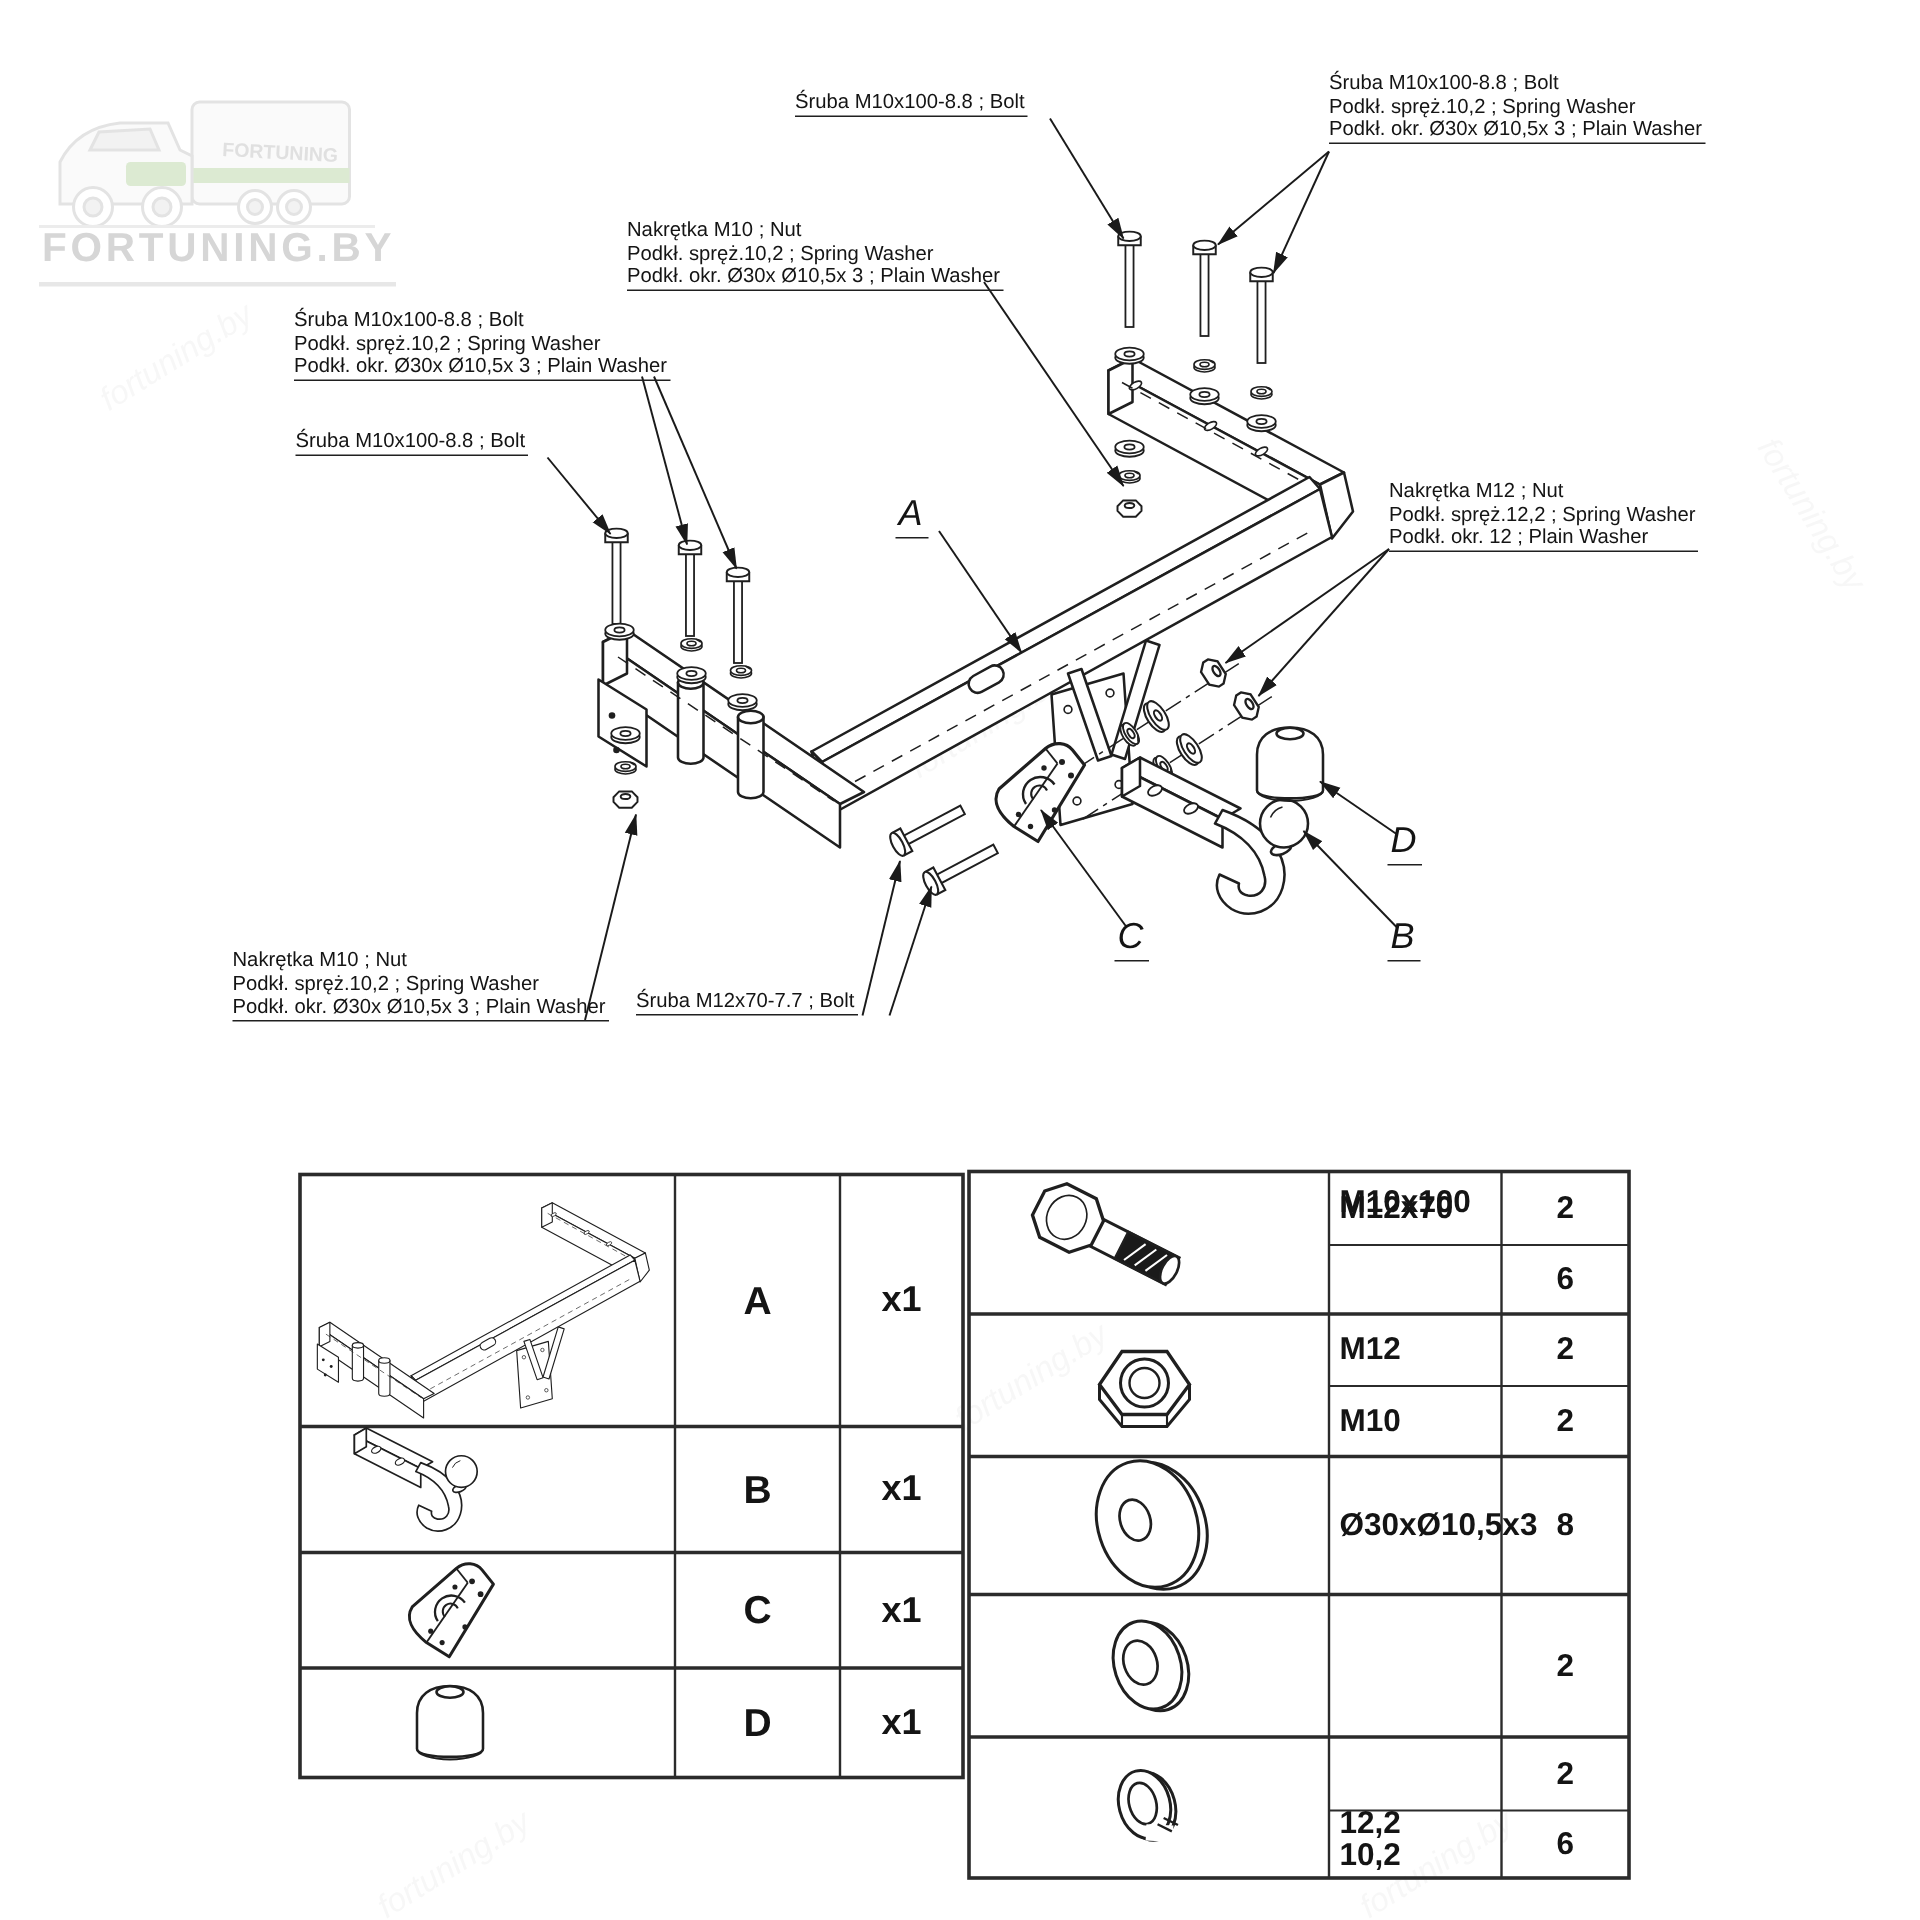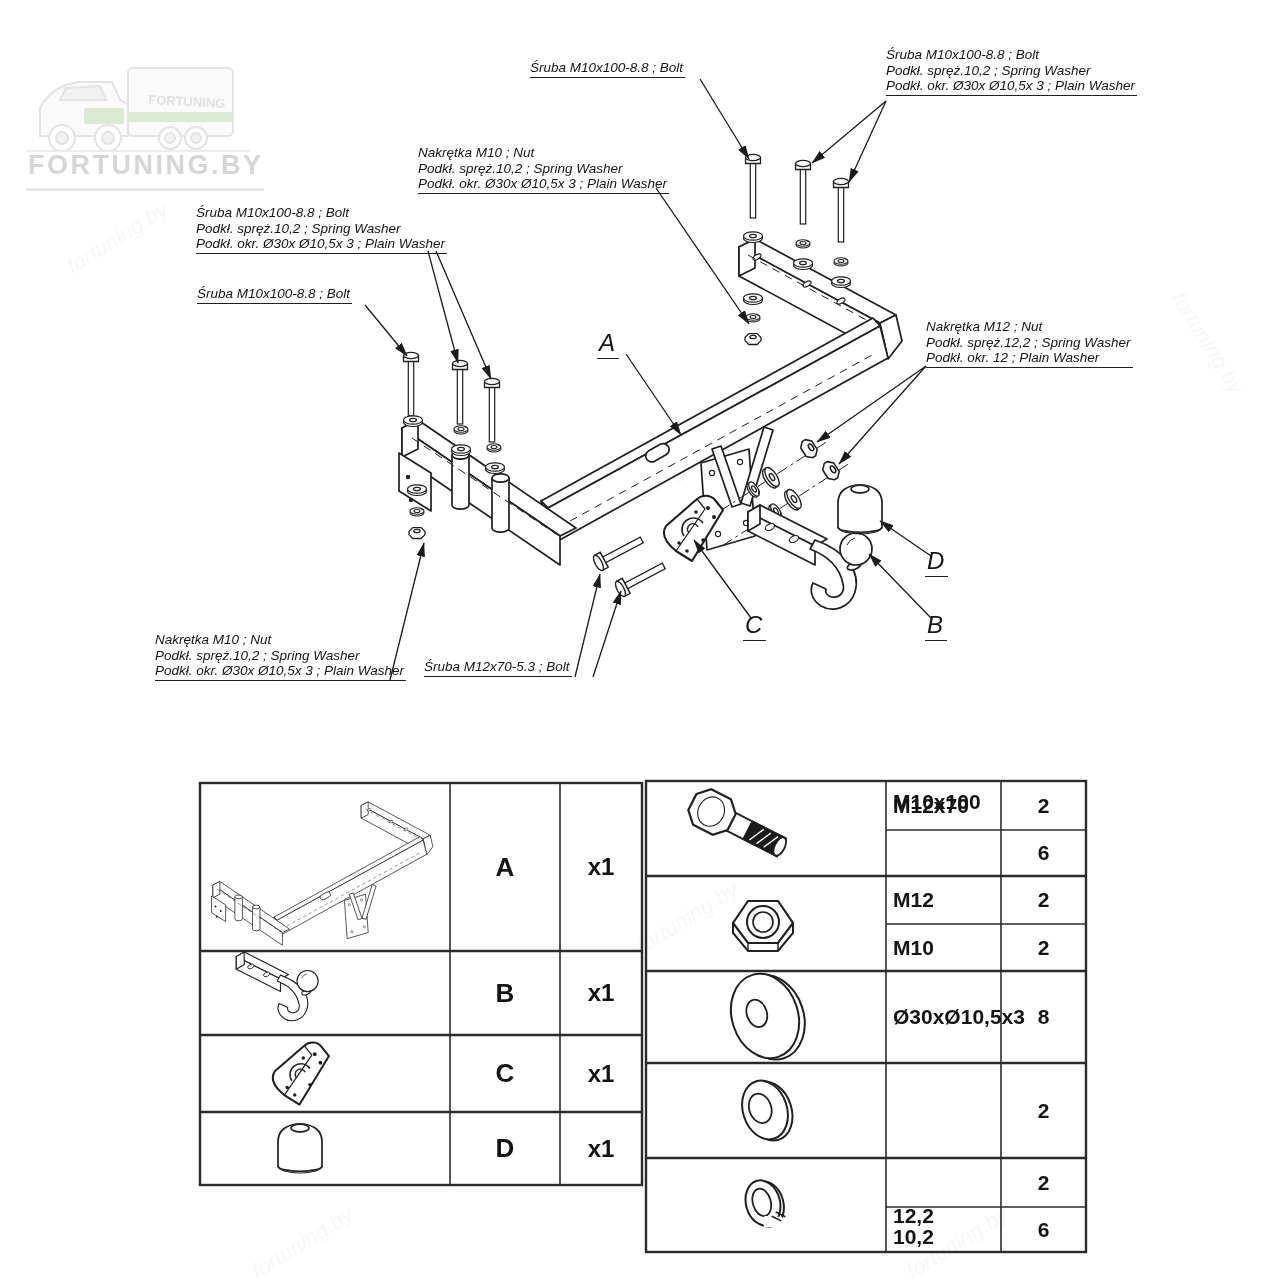--- a/index.html
+++ b/index.html
@@ -1,19 +1,19 @@
 <!DOCTYPE html>
 <html><head>
 <meta charset="utf-8">
 <style>
   html,body { margin:0; padding:0; background:#fff; }
   .page { position:relative; width:1280px; height:1280px; background:#ffffff; overflow:hidden;
           font-family:"Liberation Sans", sans-serif; color:#111; }
   svg { position:absolute; left:0; top:0; }
-  .callout { position:absolute; font-style:italic; font-size:13.5px; line-height:15.5px;
+  .callout { position:absolute; font-size:13.5px; line-height:15.5px;
              color:#141414; border-bottom:1.6px solid #1f1f1f; padding:0 2px 1px 0; white-space:nowrap; }
   .part-marker { position:absolute; font-style:italic; font-size:24px; color:#141414;
                  border-bottom:1.7px solid #1f1f1f; padding:0 4px 1px 2px; }
   .cell { position:absolute; display:flex; align-items:center; justify-content:center; color:#141414;font-weight:bold; }
   .letter { font-size:26px; }
   .qty1 { font-size:24px; }
   .hw-label { justify-content:flex-start; padding-left:7px; font-size:21px; box-sizing:border-box; }
   .hw-qty { font-size:21px; }
   .logo-text { position:absolute; left:28px; top:150px; font-size:27px; font-weight:bold;
                letter-spacing:2.5px; color:#d6d6d6; }
@@ -342,21 +342,21 @@
     <div>Nakrętka  M12 ; Nut</div>
     <div>Podkł. spręż.12,2 ; Spring Washer</div>
     <div>Podkł. okr. 12 ; Plain Washer</div>
   </div>
   <div class="callout" style="left:155px;top:632px">
     <div>Nakrętka  M10 ; Nut</div>
     <div>Podkł. spręż.10,2 ; Spring Washer</div>
     <div>Podkł. okr.  Ø30x Ø10,5x 3 ; Plain Washer</div>
   </div>
   <div class="callout" style="left:424px;top:659px">
-    <div>Śruba M12x70-5.3 ;  Bolt</div>
+    <div>Śruba M12x70-7.7 ;  Bolt</div>
   </div>
 
   <div class="part-marker" style="left:597px;top:329px">A</div>
   <div class="part-marker" style="left:925px;top:611px">B</div>
   <div class="part-marker" style="left:743px;top:611px">C</div>
   <div class="part-marker" style="left:925px;top:547px">D</div>
 
   <div class="cell letter" style="left:450px;top:783px;width:110px;height:168px">A</div>
   <div class="cell qty1" style="left:560px;top:783px;width:82px;height:168px">x1</div>
   <div class="cell letter" style="left:450px;top:951px;width:110px;height:84px">B</div>

